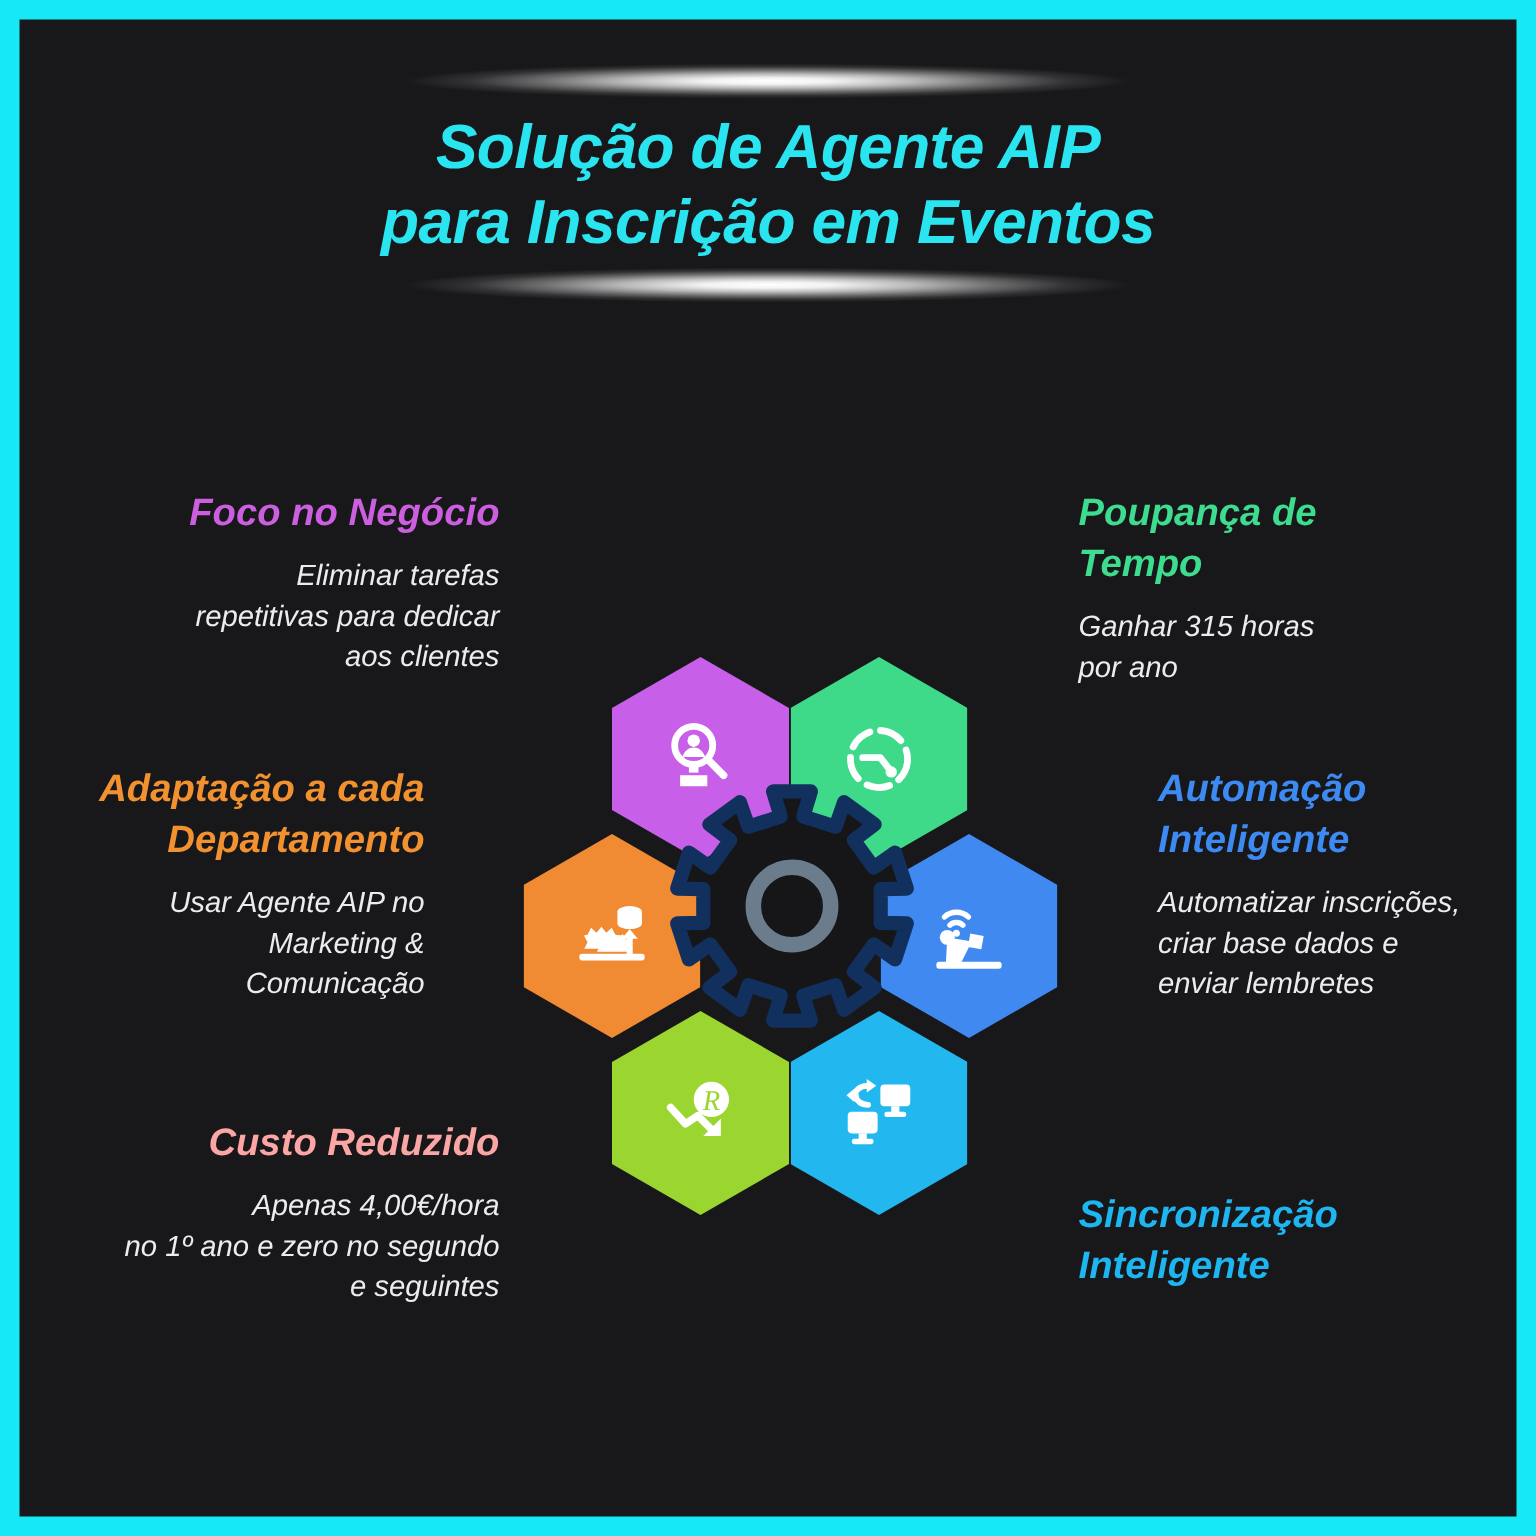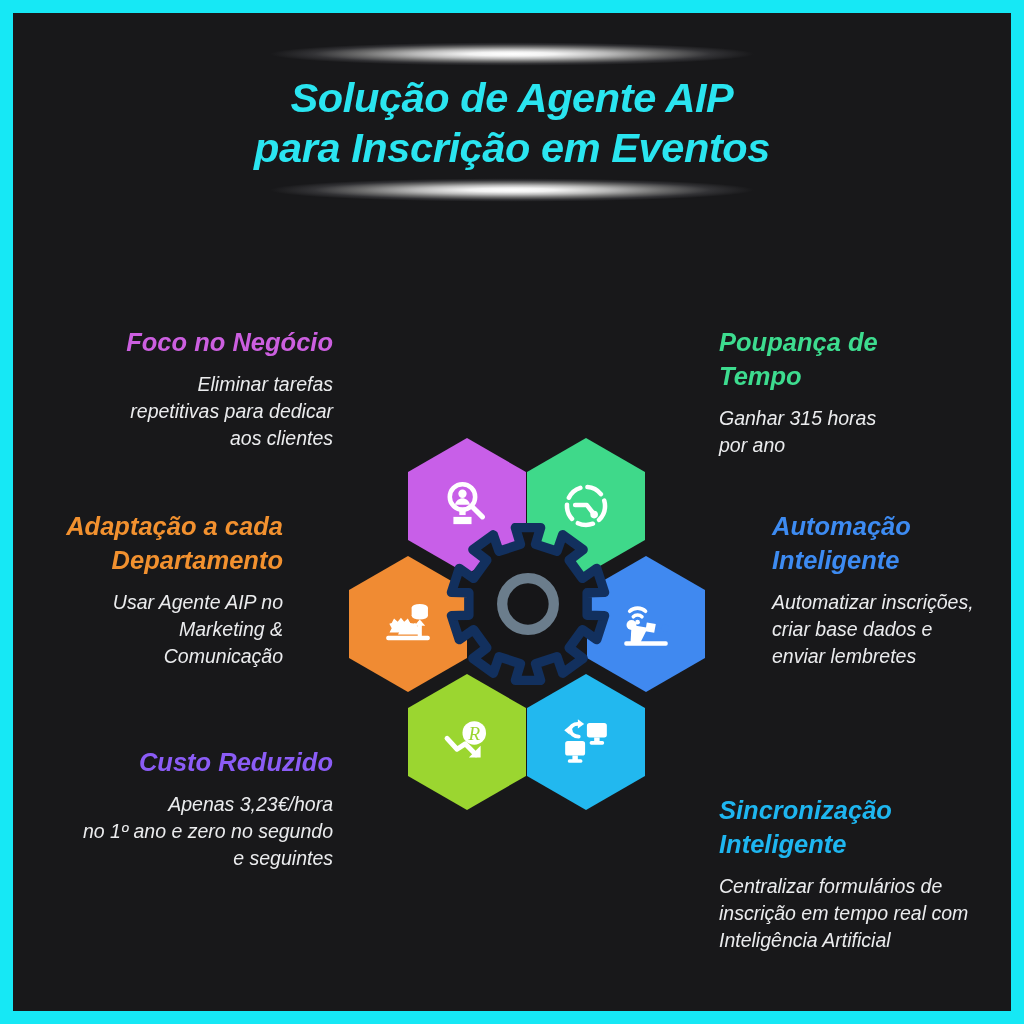--- a/index.html
+++ b/index.html
@@ -140,22 +140,22 @@
   </div>
 
   <div class="feat col-left" id="feat-foco">
     <h3 style="color: rgb(204, 95, 224);">Foco no Negócio</h3>
     <p>Eliminar tarefas
 repetitivas para dedicar
 aos clientes</p>
   </div>
 
   <div class="feat col-left" id="feat-custo">
-    <h3 style="color: #8b5cf6;">Custo Reduzido</h3>
-    <p>Apenas 3,23€/hora
+    <h3 style="color: #fca5a5;">Custo Reduzido</h3>
+    <p>Apenas 4,00€/hora
 no 1º ano e zero no segundo
 e seguintes</p>
   </div>
 
   <div class="feat col-right" id="feat-poupanca">
     <h3 style="color: rgb(61, 220, 143);">Poupança de
 Tempo</h3>
     <p>Ganhar 315 horas
 por ano</p>
   </div>
@@ -164,23 +164,20 @@
     <h3 style="color: rgb(61, 139, 242);">Automação
 Inteligente</h3>
     <p>Automatizar inscrições,
 criar base dados e
 enviar lembretes</p>
   </div>
 
   <div class="feat col-right" id="feat-sincro">
     <h3 style="color: rgb(30, 182, 240);">Sincronização
 Inteligente</h3>
-    <p>Centralizar formulários de
-inscrição em tempo real com
-Inteligência Artificial</p>
   </div>
 
   <div id="cluster">
 
     <div class="hex" id="hex-foco" style="background: rgb(200, 95, 232);">
       <svg viewBox="0 0 64 64">
         <circle cx="27" cy="22" r="14" fill="none" stroke="#fff" stroke-width="5"></circle>
         <circle cx="27" cy="18.5" r="4.6" fill="#fff"></circle>
         <path d="M18.6 30.5c1.4-4.6 5-7 8.4-7s7 2.4 8.4 7z" fill="#fff"></path>
         <rect x="23.5" y="35" width="7" height="7" fill="#fff"></rect>

